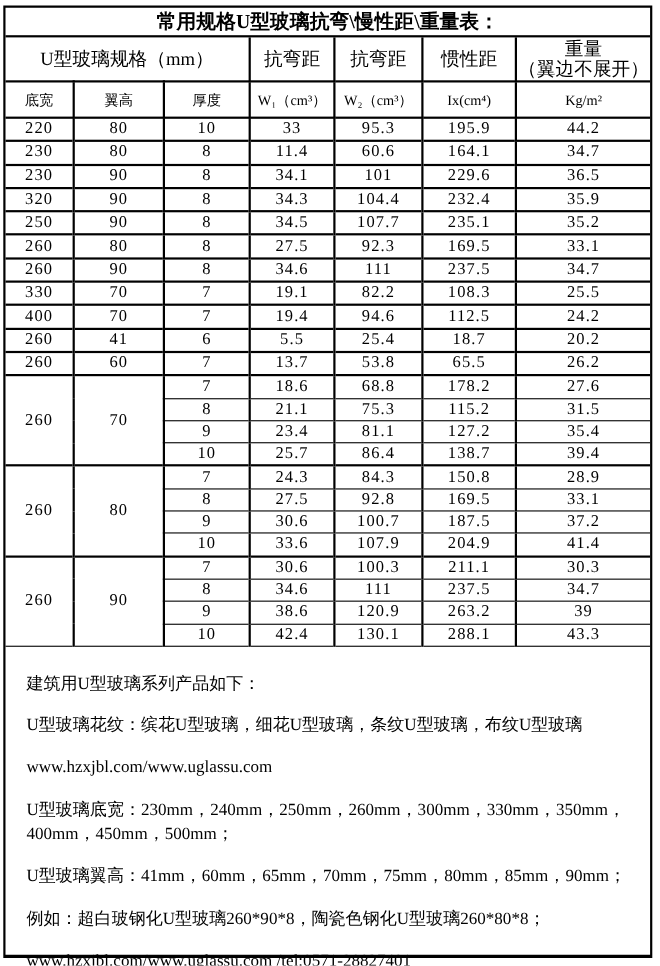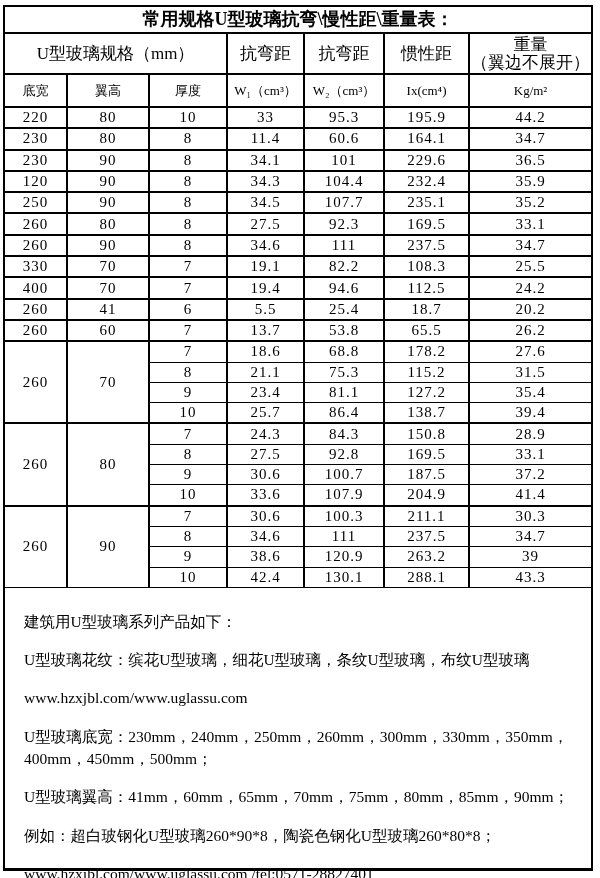--- a/index.html
+++ b/index.html
@@ -132,21 +132,21 @@
           <tr class="major">
             <td class="edge-l">230</td>
             <td>90</td>
             <td>8</td>
             <td>34.1</td>
             <td>101</td>
             <td>229.6</td>
             <td class="edge-r">36.5</td>
           </tr>
           <tr class="major">
-            <td class="edge-l">120</td>
+            <td class="edge-l">320</td>
             <td>90</td>
             <td>8</td>
             <td>34.3</td>
             <td>104.4</td>
             <td>232.4</td>
             <td class="edge-r">35.9</td>
           </tr>
           <tr class="major">
             <td class="edge-l">250</td>
             <td>90</td>

